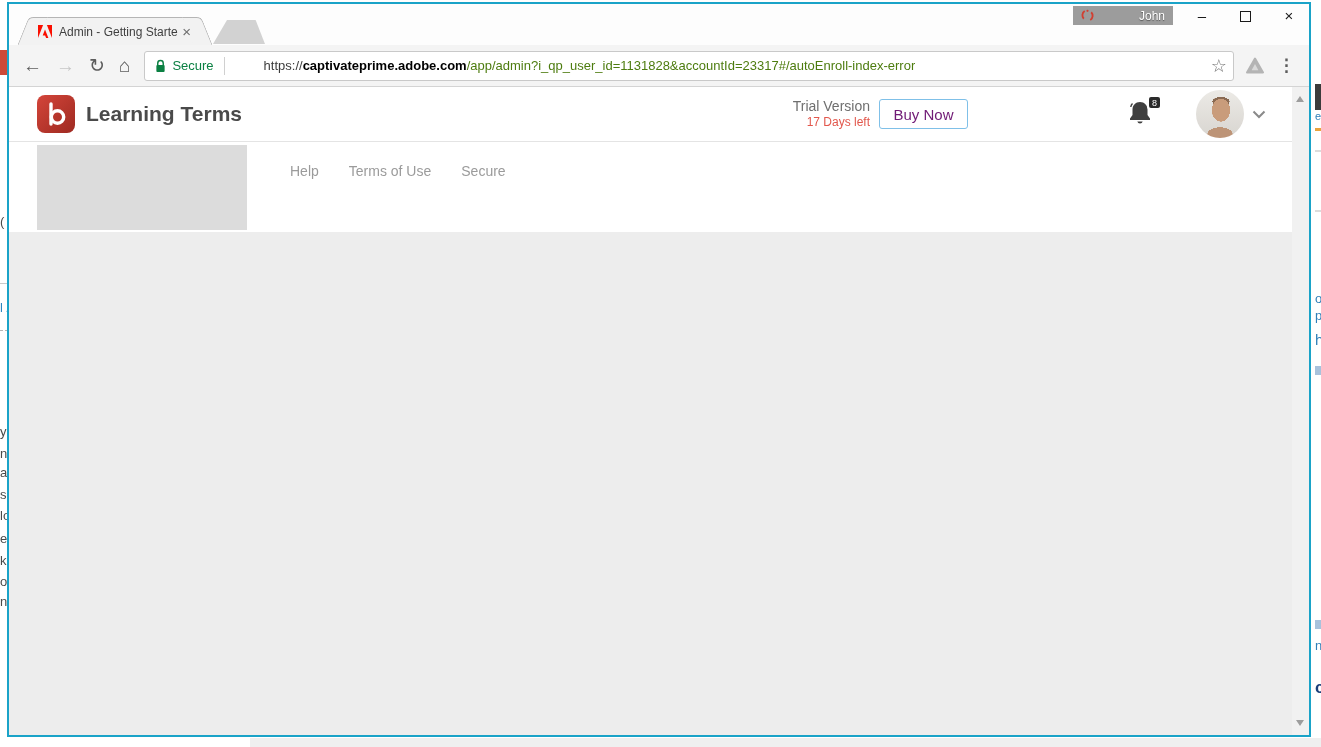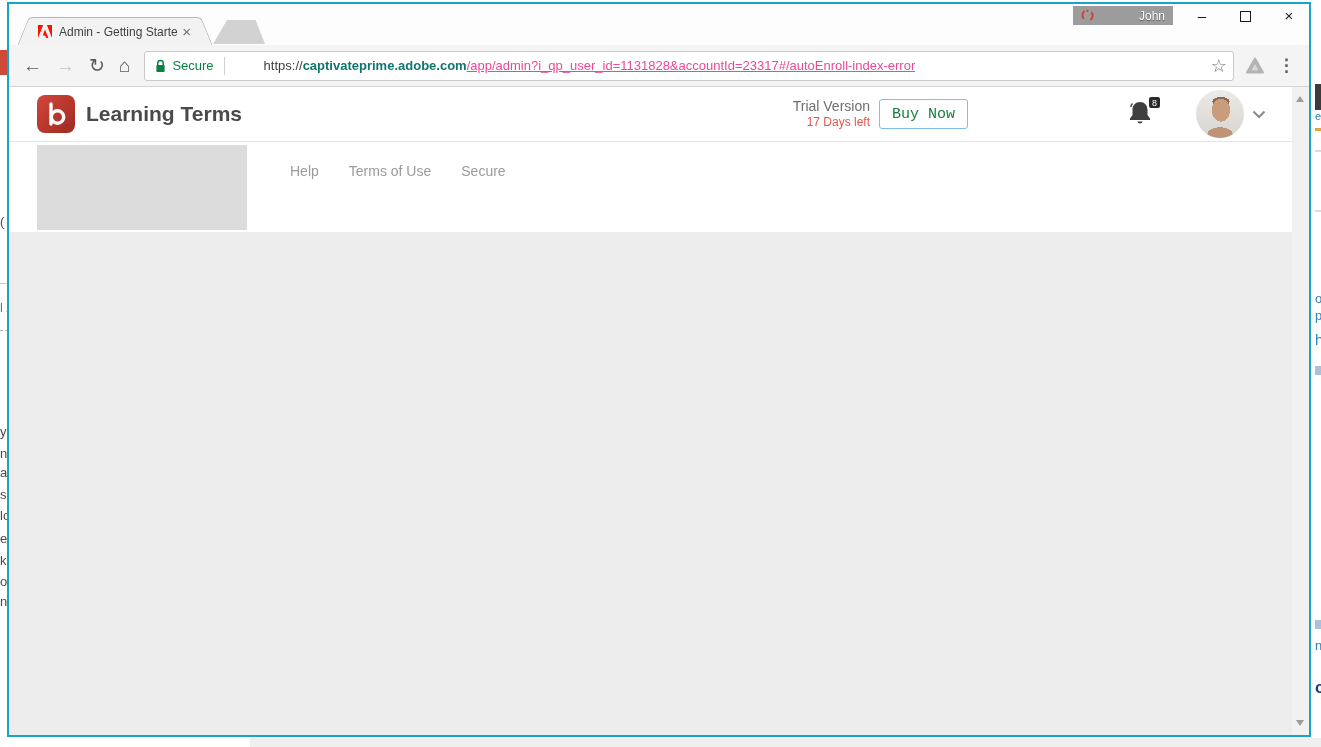--- a/index.html
+++ b/index.html
@@ -76,22 +76,22 @@
   .nav-ic.disabled { color:#c6c6c6; }
   .omnibox {
     position:relative; flex:1; height:30px; margin:0 10px 0 14px;
     background:#fff; border:1px solid #c9c9c9; border-radius:3px;
     display:flex; align-items:center; padding:0 30px 0 10px; min-width:0;
   }
   .secure-wrap { display:flex; align-items:center; gap:6px; color:#0b8043; font-size:13px; flex:0 0 auto; }
   .omni-divider { width:1px; height:18px; background:#d0d0d0; margin:0 10px; flex:0 0 auto; }
   .url-text { font-size:13px; white-space:nowrap; overflow:hidden; min-width:0; }
   .url-scheme { color:#3c3c3c;margin-left:29px; }
-  .url-domain { color:#0f766e; font-weight:bold; }
-  .url-path { color:#ec4899;text-decoration:underline; }
+  .url-domain { color:#000000; font-weight:bold; }
+  .url-path { color:#4d7c0f; }
   .star-icon { position:absolute; right:6px; top:3px; font-size:18px; color:#767676; cursor:pointer; }
   .ext-icon { margin:0 6px 0 2px; cursor:pointer; flex:0 0 auto; }
   .menu-dots { font-size:17px; color:#5c5c5c; margin:0 14px 0 8px; cursor:pointer; font-weight:bold; }
 
   
   .viewport { position:absolute; left:0; right:0; top:83px; bottom:0; background:#ededed; overflow:hidden; }
 
   .scrollbar { position:absolute; right:0; top:0; bottom:0; width:17px; background:#f1f1f1; }
   .sb-arrow-up { position:absolute; top:9px; left:4px; width:0; height:0;
     border-left:4.5px solid transparent; border-right:4.5px solid transparent; border-bottom:6px solid #9d9d9d; }
@@ -107,21 +107,21 @@
     background:linear-gradient(135deg,#d4453a,#9e2a21);
     display:flex; align-items:center; justify-content:center;
   }
   .brand-name { font-size:21px; font-weight:bold; color:#4a4a4a; margin-left:11px; }
   .header-right { margin-left:auto; display:flex; align-items:center;justify-content:space-between; }
   .trial-block { text-align:right; line-height:1.2; margin-right:9px; }
   .trial-label { font-size:14px; color:#6f6f6f; }
   .trial-days { font-size:12px; color:#e2574c; }
   .buy-btn {
     width:89px; height:30px; background:#fff; border:1px solid #7fc0e8; border-radius:3px;
-    color:#15803d; font-size:15px; font-family:Liberation Mono, monospace; cursor:pointer;
+    color:#701a75; font-size:15px; font-family:Liberation Sans, sans-serif; cursor:pointer;
   }
   .bell-wrap { position:relative; margin-left:158px; width:30px; height:32px; cursor:pointer; }
   .bell-badge {
     position:absolute; top:-3px; right:-6px; min-width:15px; height:15px; border-radius:4px;
     background:#2b2b2b; border:2px solid #fff; color:#fff; font-size:9px;
     display:flex; align-items:center; justify-content:center; padding:0 2px;
   }
   .avatar {
     width:48px; height:48px; border-radius:50%; margin-left:40px; flex:0 0 auto; cursor:pointer;
     background:

